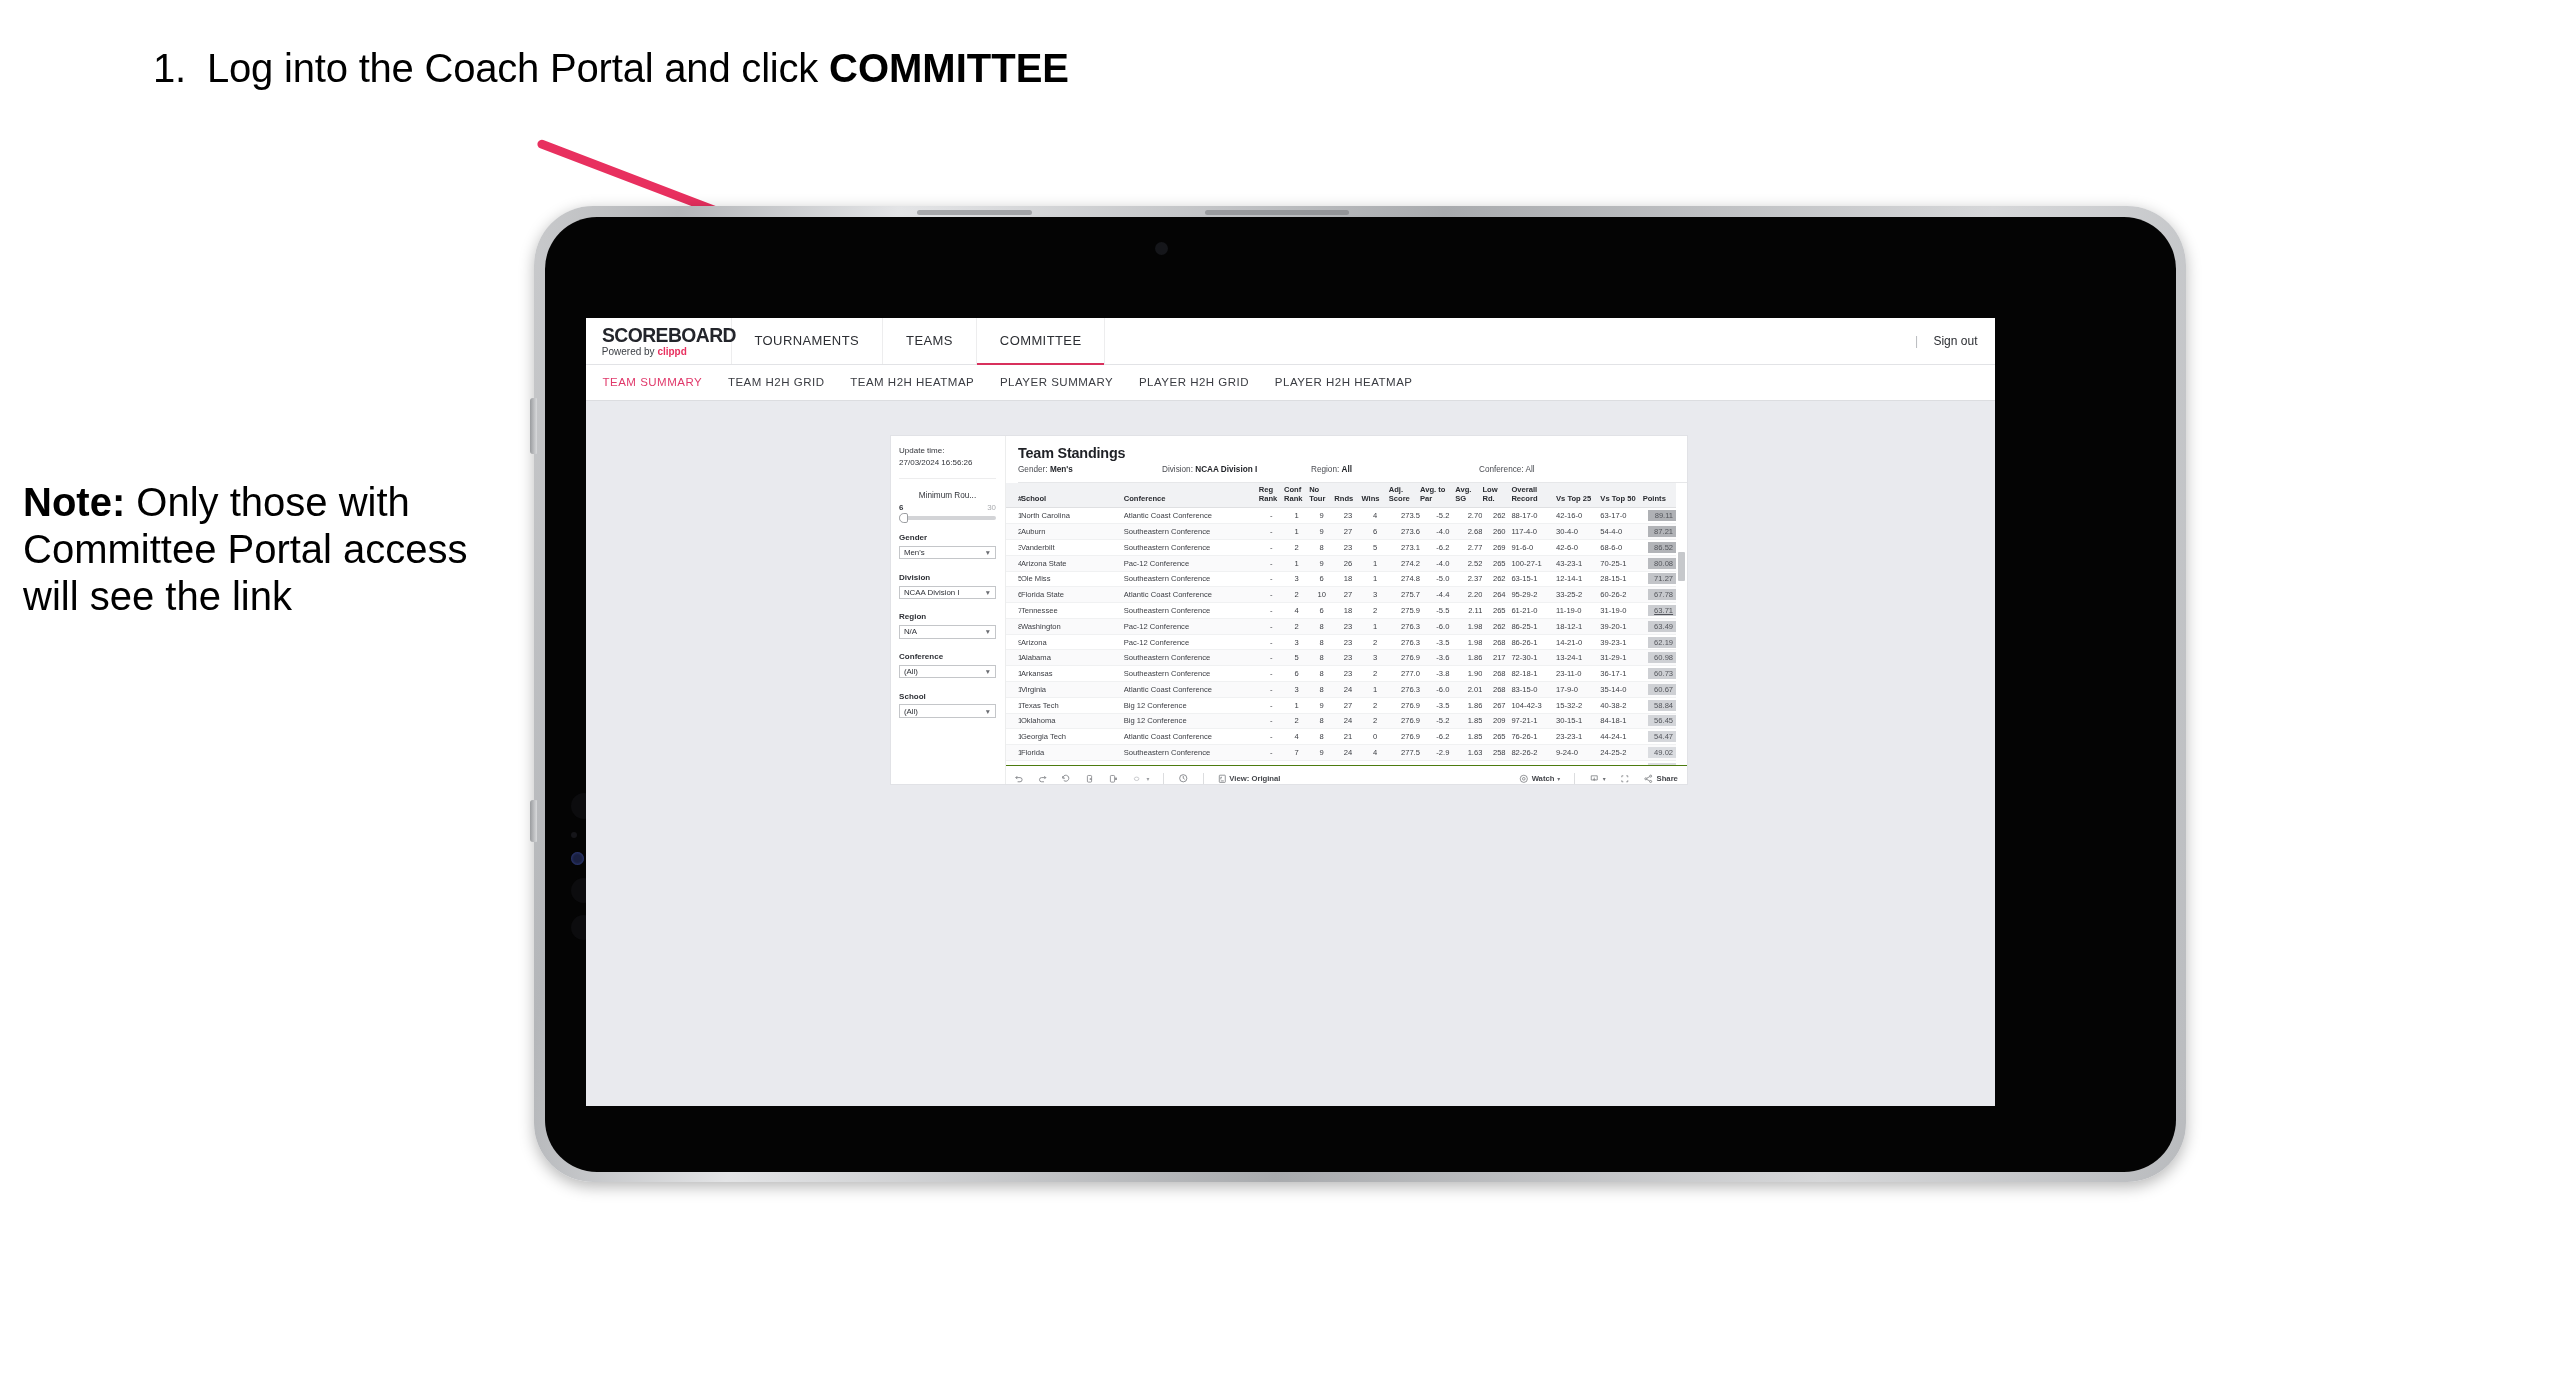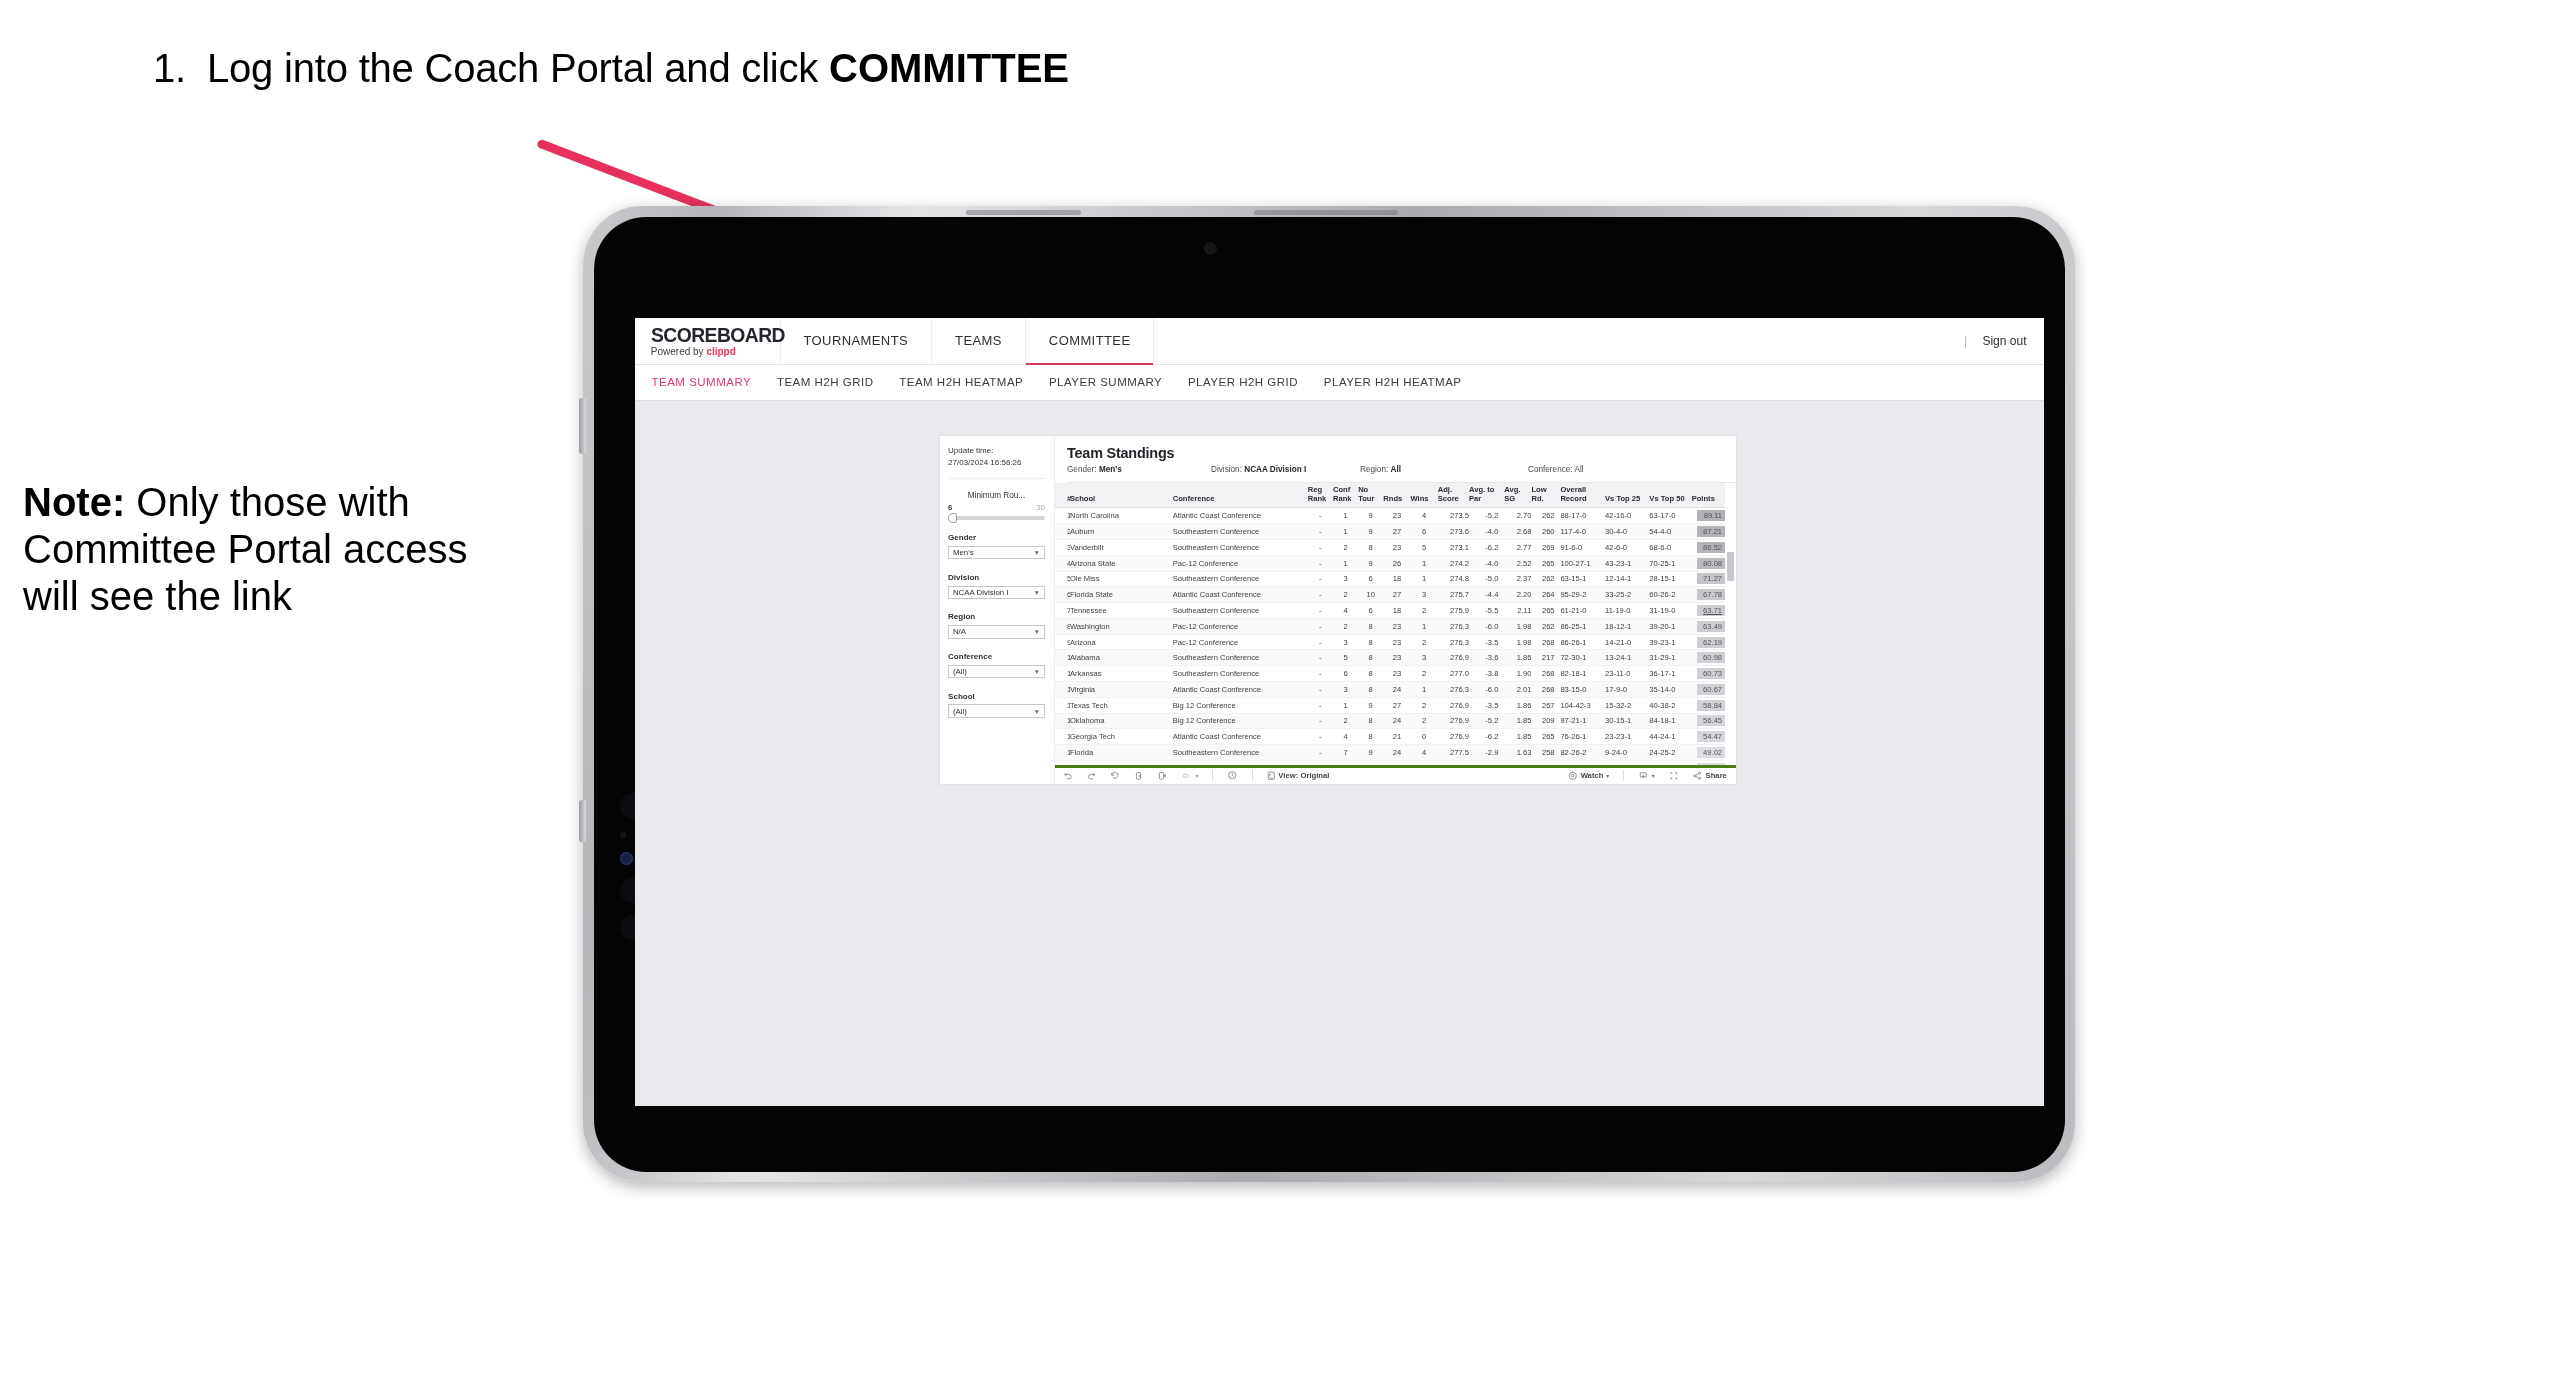--- a/index.html
+++ b/index.html
@@ -36,22 +36,22 @@
   #arrow-annotation {
     position: absolute;
     left: 518px; top: 125px;
     width: 499px; height: 220px;
     pointer-events: none;
   }
 
   
   #tablet-device {
     position: absolute;
-    left: 583px; top: 206px;
-    width: 1492px; height: 976px;
+    left: 534px; top: 206px;
+    width: 1652px; height: 976px;
   }
   .tablet-outer {
     position: absolute; inset: 0;
     border-radius: 59px;
     background: linear-gradient(100deg,#c9cacc 0%,#b4b6b9 8%,#e3e4e6 20%,#a9abae 50%,#d6d7d9 80%,#b9bbbe 100%);
     box-shadow: 0 4.8px 15.3px rgba(0,0,0,0.28);
   }
   .tablet-bezel {
     position: absolute;
     left: 10.5px; top: 10.5px; right: 10.5px; bottom: 10.5px;
@@ -355,23 +355,23 @@
   .table-area {
     flex: 1;
     overflow: hidden;
     padding-right: 10.5px;
     position: relative;
   }
 
   
   .viz-toolbar {
     height: 19px;
-    border-top: 3px solid #4d7c0f;
+    border-top: 1px solid #4d7c0f;
     background: #fff;
-    display: flex; align-items: center;
+    display: flex; align-items: flex-end;
     padding: 0 8.6px;
     gap: 14px;
     font-size: 7.7px;
     color: #55575c;
   }
   .viz-toolbar .tb-item { display: flex; align-items: center; gap: 2.9px; cursor: pointer; }
   .viz-toolbar .tb-sep { width: 1px; height: 10.5px; background: #dcdddf; }
   .viz-toolbar .spacer { flex: 1; }
   .viz-toolbar svg { display: block; }
   .tb-label { font-weight: bold; color: #45474c; white-space: nowrap; }

